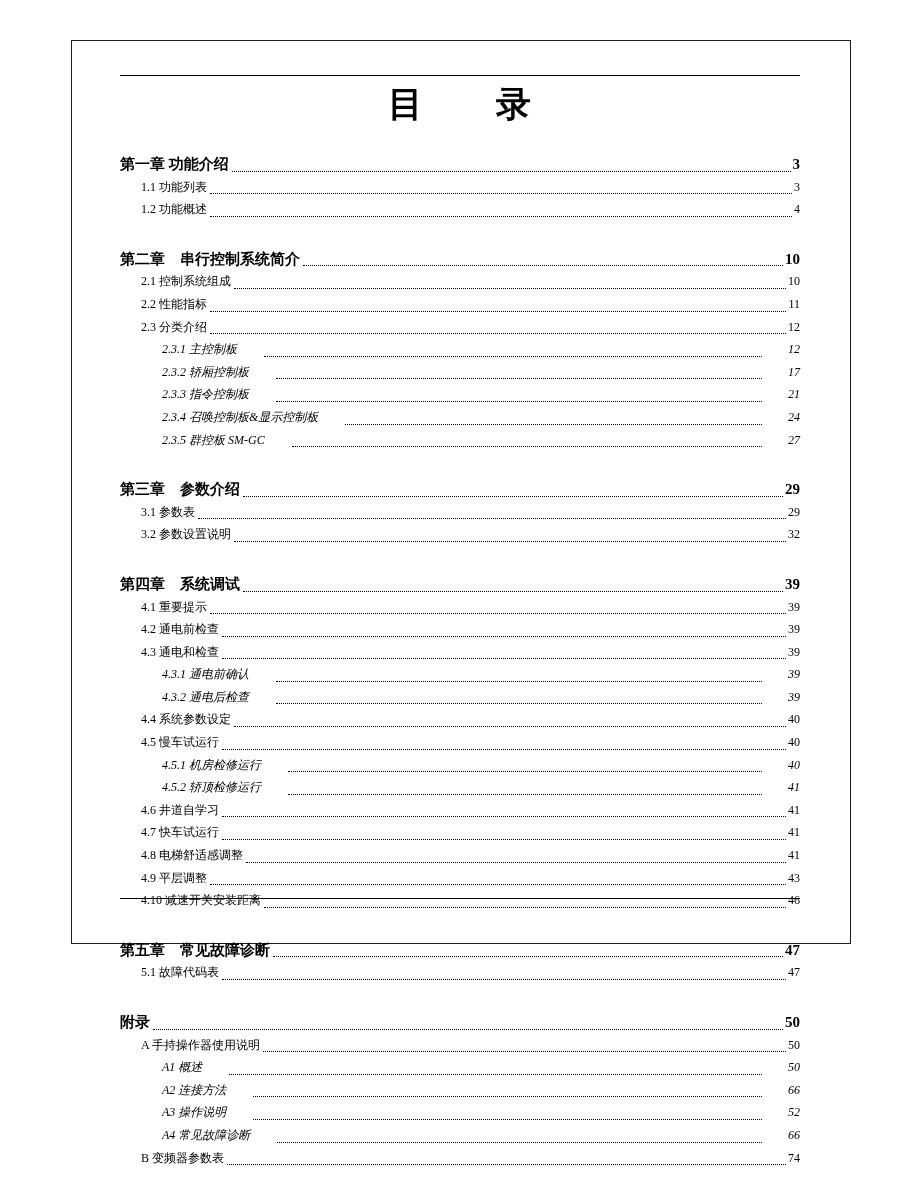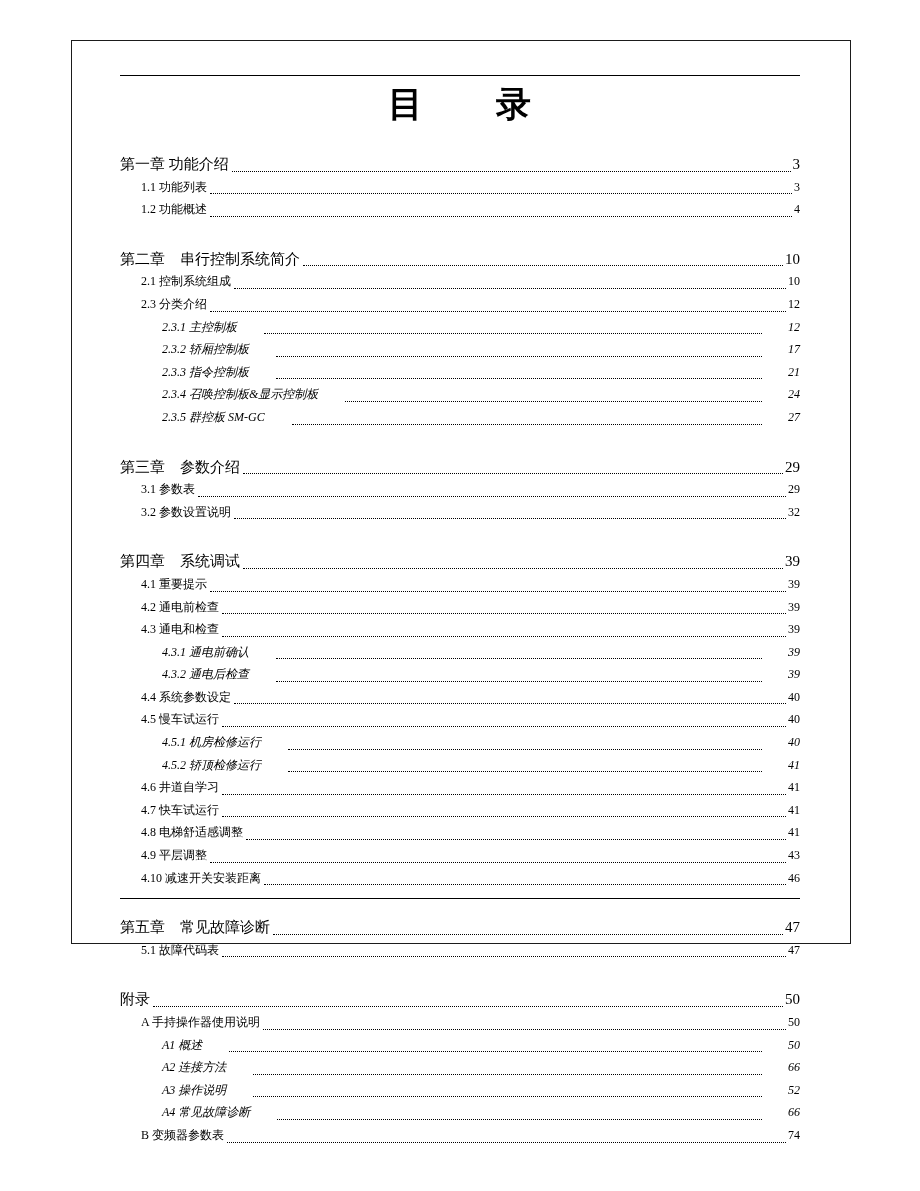--- a/index.html
+++ b/index.html
@@ -38,21 +38,21 @@
   }
   .toc { width: 100%; }
   .toc-row {
     display: flex;
     align-items: baseline;
     font-size: 12px;
     line-height: 22.6px;
     white-space: nowrap;
   }
   .toc-row.level-chapter {
-    font-weight: normal;
+    font-weight: bold;
     font-size: 15px;
     margin-top: 27px;
   }
   .toc-row.level-section { padding-left: 21px; }
   .toc-row.level-subsection { padding-left: 42px; font-style: italic; gap: 24px; }
   .toc-label { flex: 0 0 auto; }
   .leader {
     flex: 1 1 auto;
     border-bottom: 1.5px dotted #000;
     margin: 0 2px 4px 3px;
@@ -96,20 +96,25 @@
           <span class="toc-label">第二章　串行控制系统简介</span>
           <span class="leader"></span>
           <span class="toc-page">10</span>
         </div>
         <div class="toc-row level-section">
           <span class="toc-label">2.1 控制系统组成</span>
           <span class="leader"></span>
           <span class="toc-page">10</span>
         </div>
         <div class="toc-row level-section">
+          <span class="toc-label">2.2 性能指标</span>
+          <span class="leader"></span>
+          <span class="toc-page">11</span>
+        </div>
+        <div class="toc-row level-section">
           <span class="toc-label">2.3 分类介绍</span>
           <span class="leader"></span>
           <span class="toc-page">12</span>
         </div>
         <div class="toc-row level-subsection">
           <span class="toc-label">2.3.1 主控制板</span>
           <span class="leader"></span>
           <span class="toc-page">12</span>
         </div>
         <div class="toc-row level-subsection">

